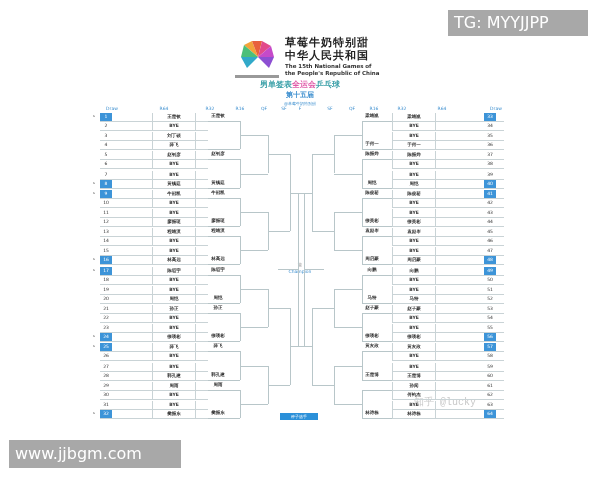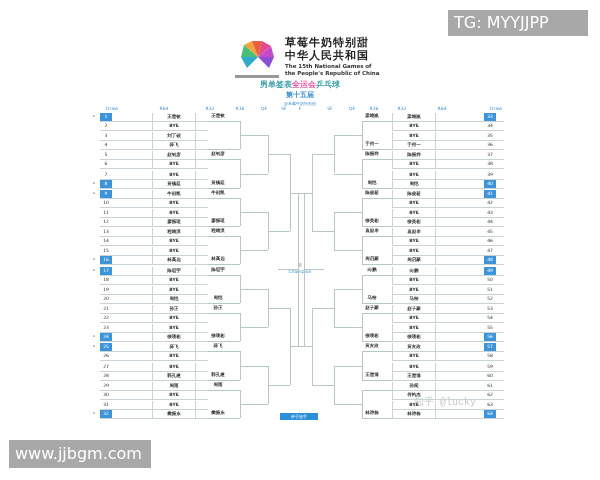--- a/index.html
+++ b/index.html
@@ -16,21 +16,21 @@
   .entry{position:absolute;height:8px;font-size:4.5px;color:#333;line-height:8px;border-bottom:1px solid #c9d3d6;}
   .entry .num{position:absolute;width:10px;text-align:center;}
   .entry .name{position:absolute;width:42px;text-align:center;border-left:1px solid #c9d3d6;border-right:1px solid #c9d3d6;font-weight:bold;}
   .seedbox{background:#3d94d8;color:#fff;}
   .line{position:absolute;background:#b8c6c9;}
   .r32name{position:absolute;font-size:4.5px;font-weight:bold;color:#333;width:40px;text-align:center;}
   .champ-label{left:282px;top:269px;font-size:4.5px;color:#3d8fcf;width:36px;text-align:center;}
   .trophy{left:296px;top:261px;font-size:6px;color:#666;width:8px;text-align:center;}
   .seedbtn{left:280px;top:413px;width:38px;height:7px;background:#2b90d9;color:#fff;font-size:4px;text-align:center;line-height:7px;}
   .wm-tg{left:448px;top:10px;width:140px;height:26px;background:#a8a8a8;color:#fff;font-size:16px;line-height:26px;padding-left:6px;box-sizing:border-box;}
-  .wm-site{left:9px;top:440px;width:142px;height:28px;background:#a8a8a8;color:#fff;font-size:16px;line-height:28px;padding-left:6px;box-sizing:border-box;}
+  .wm-site{left:9px;top:440px;width:172px;height:28px;background:#a8a8a8;color:#fff;font-size:16px;line-height:28px;padding-left:6px;box-sizing:border-box;}
   .wm-zhihu{left:414px;top:395px;font-size:10px;color:#bbb;opacity:.8;font-family:Liberation Mono, monospace;}
 </style>
 </head>
 <body>
 
 <svg class="abs logo" viewBox="0 0 50 44">
   <g transform="translate(25,20)">
     <path d="M0,0 L-14,-12 L-6,-16 Z" fill="#f3a33a"></path>
     <path d="M0,0 L-6,-16 L4,-16 Z" fill="#e8603c"></path>
     <path d="M0,0 L4,-16 L13,-11 Z" fill="#e24a8a"></path>

